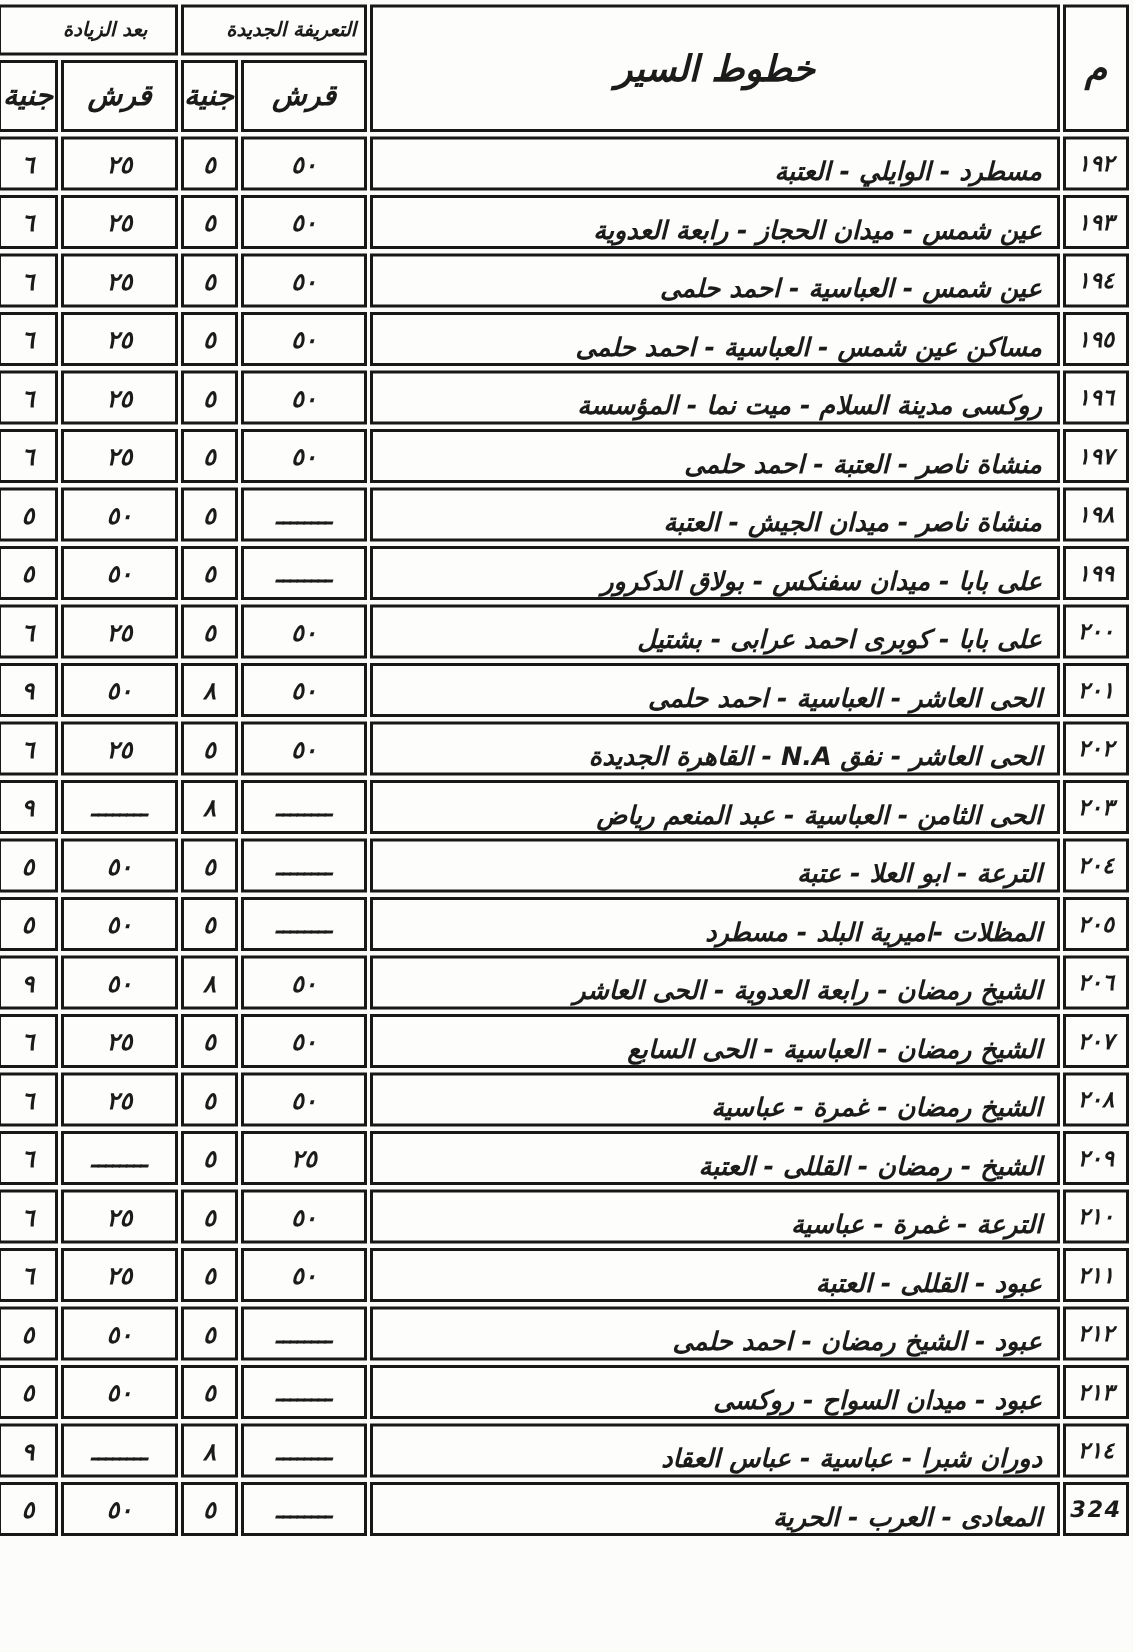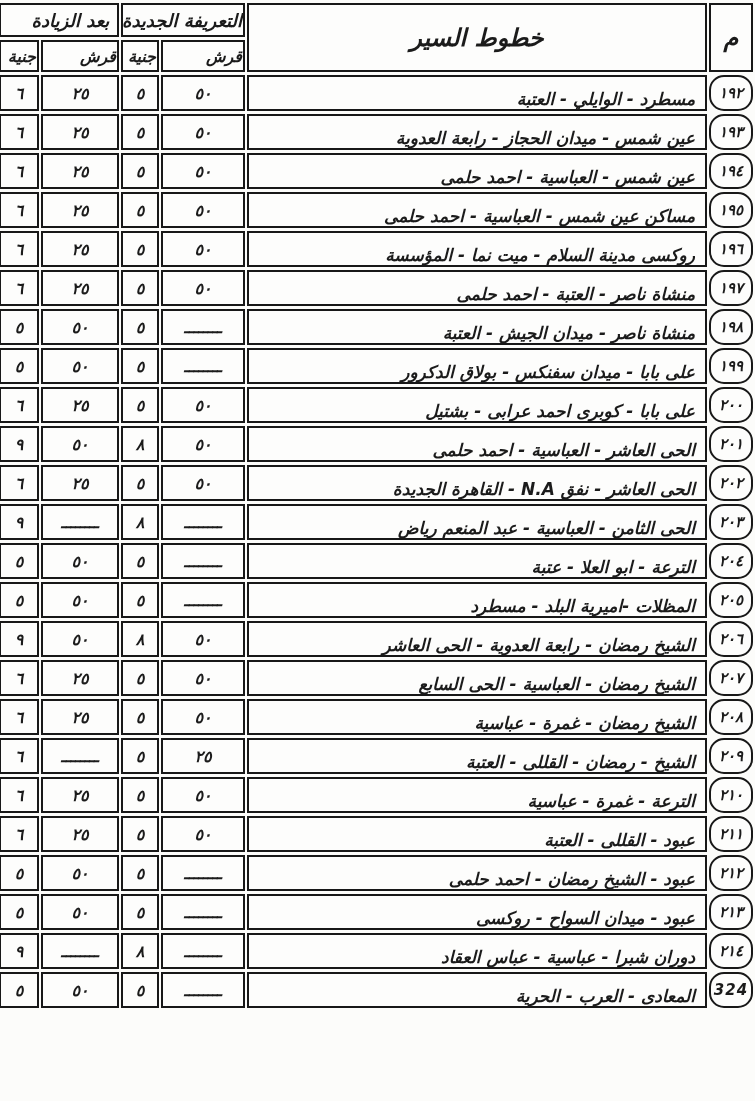--- a/index.html
+++ b/index.html
@@ -32,30 +32,30 @@
     border: 2px solid #181818;
     background: #fdfdfc;
     box-sizing: border-box;
     text-align: center;
     vertical-align: middle;
     font-weight: bold;
     font-style: italic;
     overflow: hidden;
     white-space: nowrap;
   }
-  thead th.group { height: 34px; font-size: 18px; padding-left: 24px; }
-  thead th.sub   { height: 32px; font-size: 16px; text-align: right; }
+  thead th.group { height: 34px; font-size: 13px; padding-left: 24px; }
+  thead th.sub   { height: 48px; font-size: 19px; }
   thead th.span2 { font-size: 24px; }
   tbody td { height: 35px; font-size: 16px; }
   td.route {
     text-align: right;
     padding: 12px 10px 0 4px;
     font-size: 17px;
   }
-  td.num { font-size: 15px; letter-spacing: 1px; border-radius: 15px; }
+  td.num { font-size: 15px; letter-spacing: 1px; }
   .val { font-size: 16px; }
 </style>
 </head>
 <body>
 
 <div class="page">
   <table class="fare">
     <colgroup>
       <col style="width:44px">
       <col style="width:460px">

